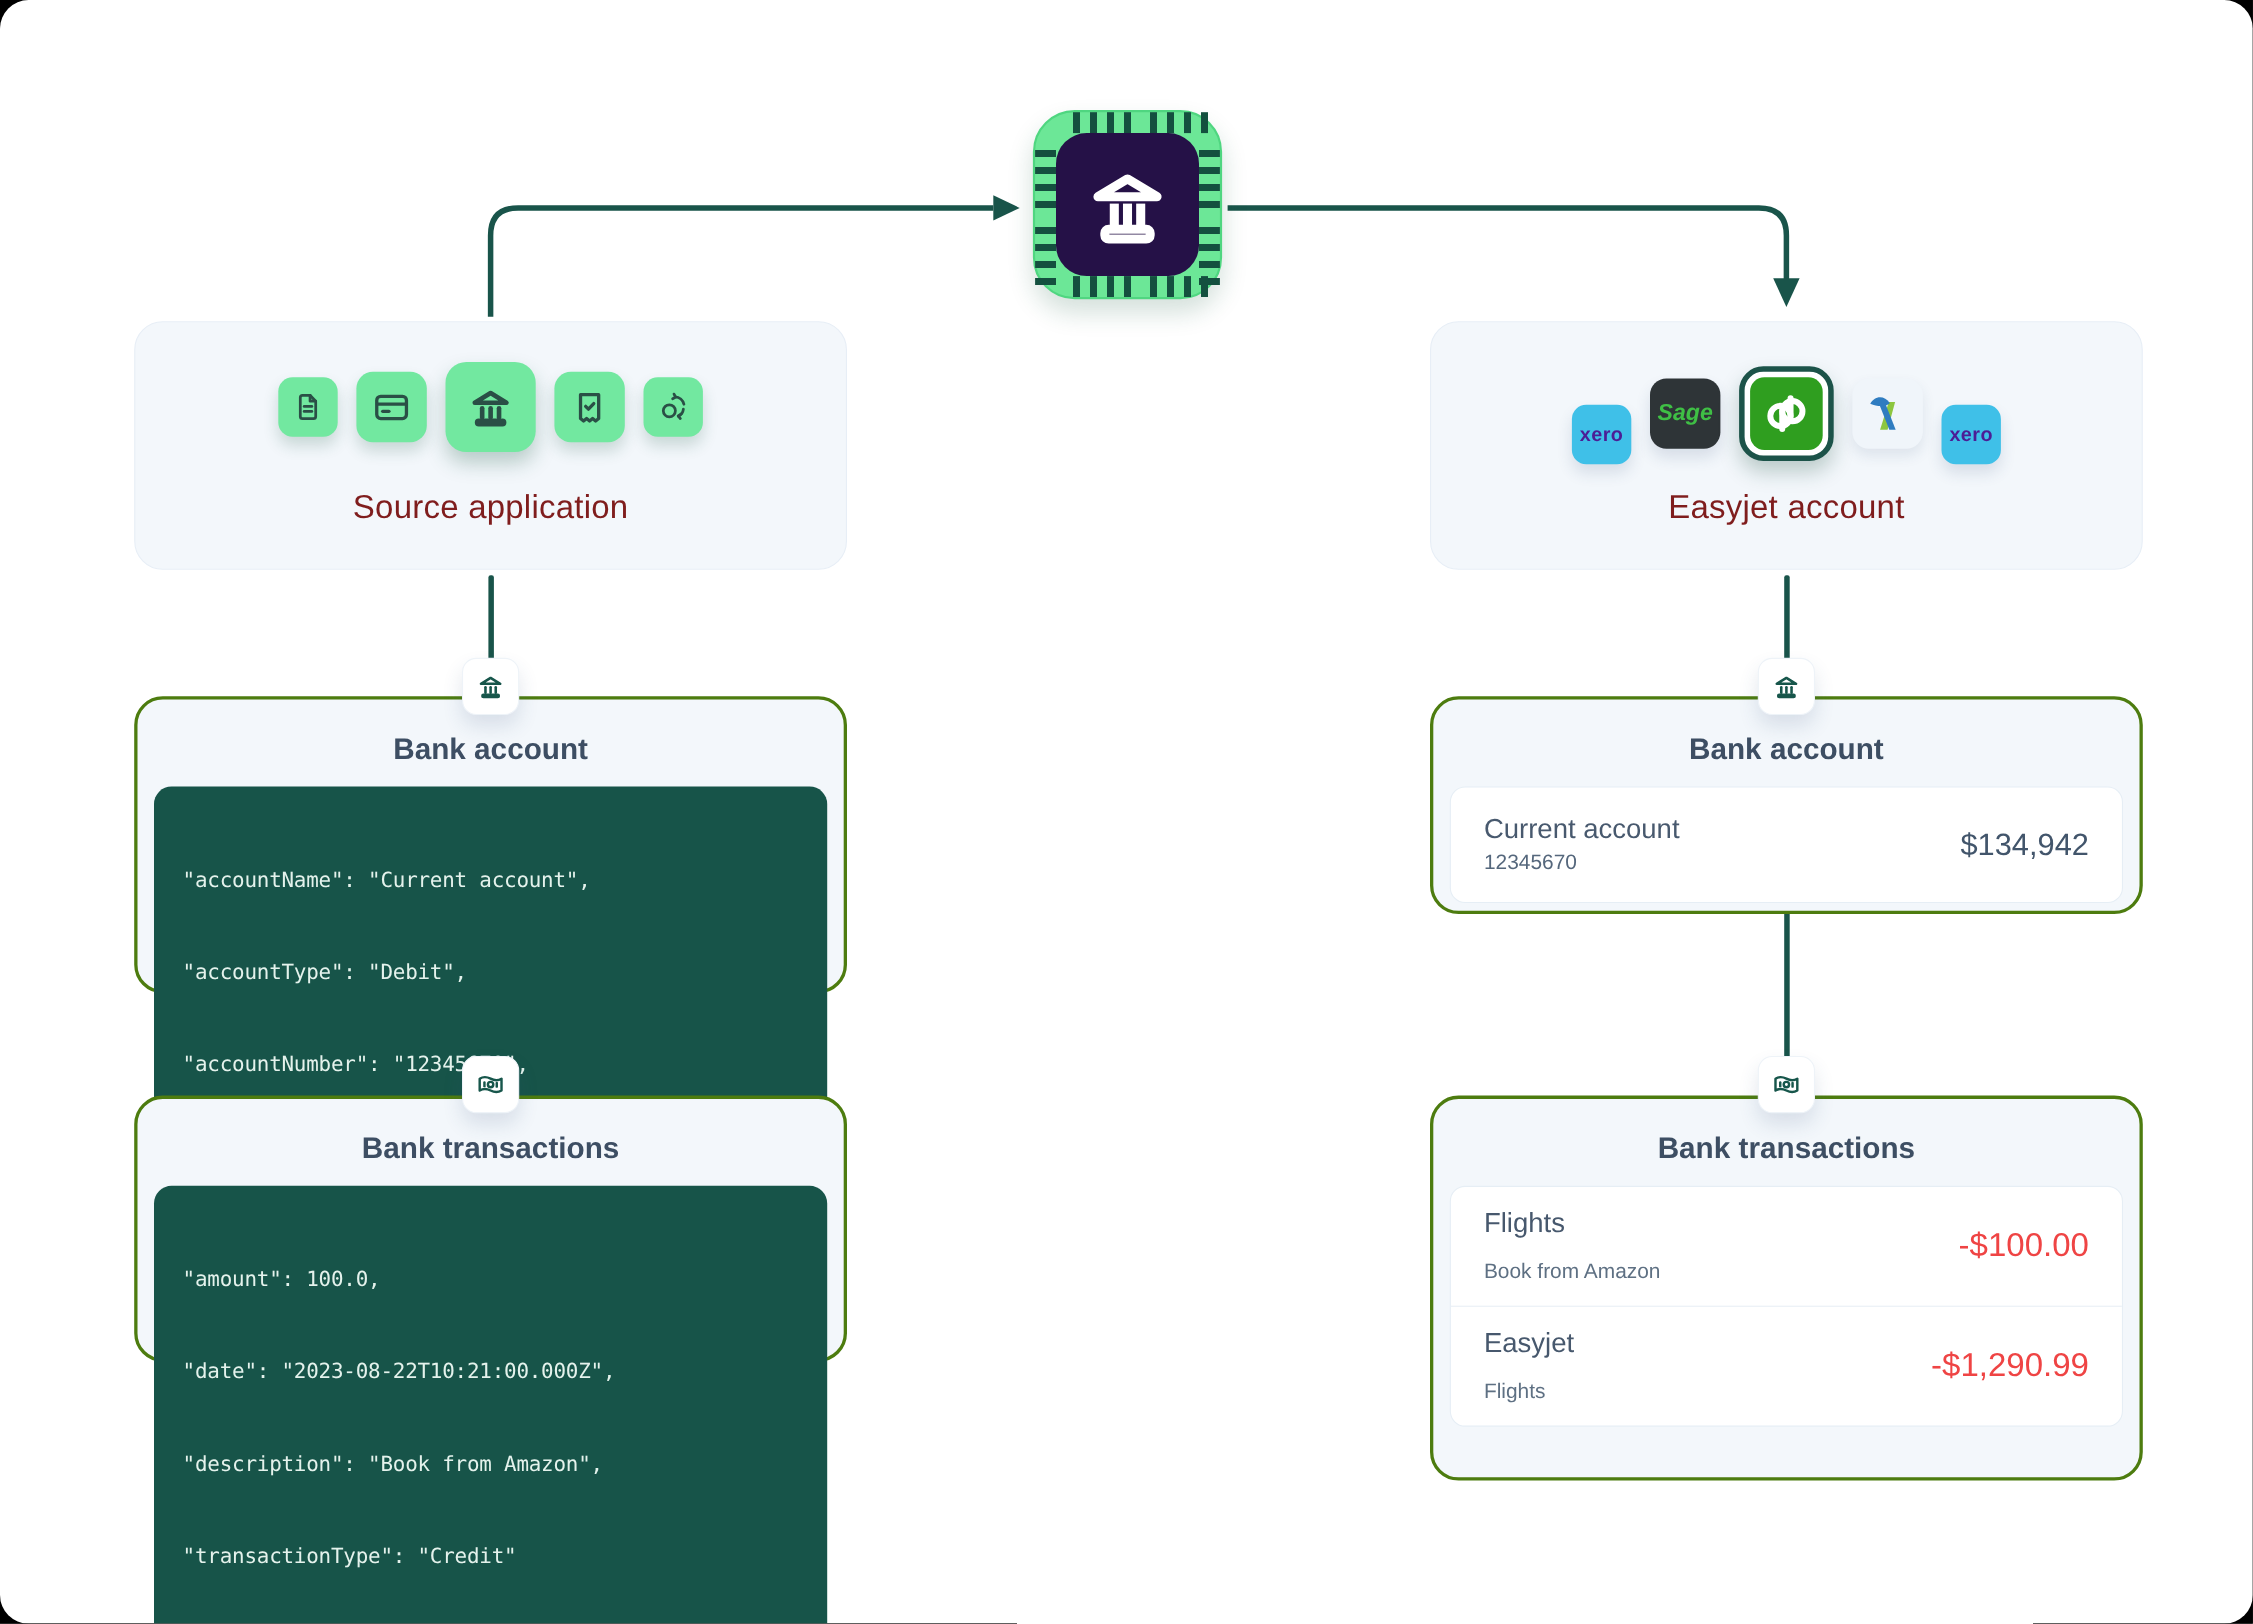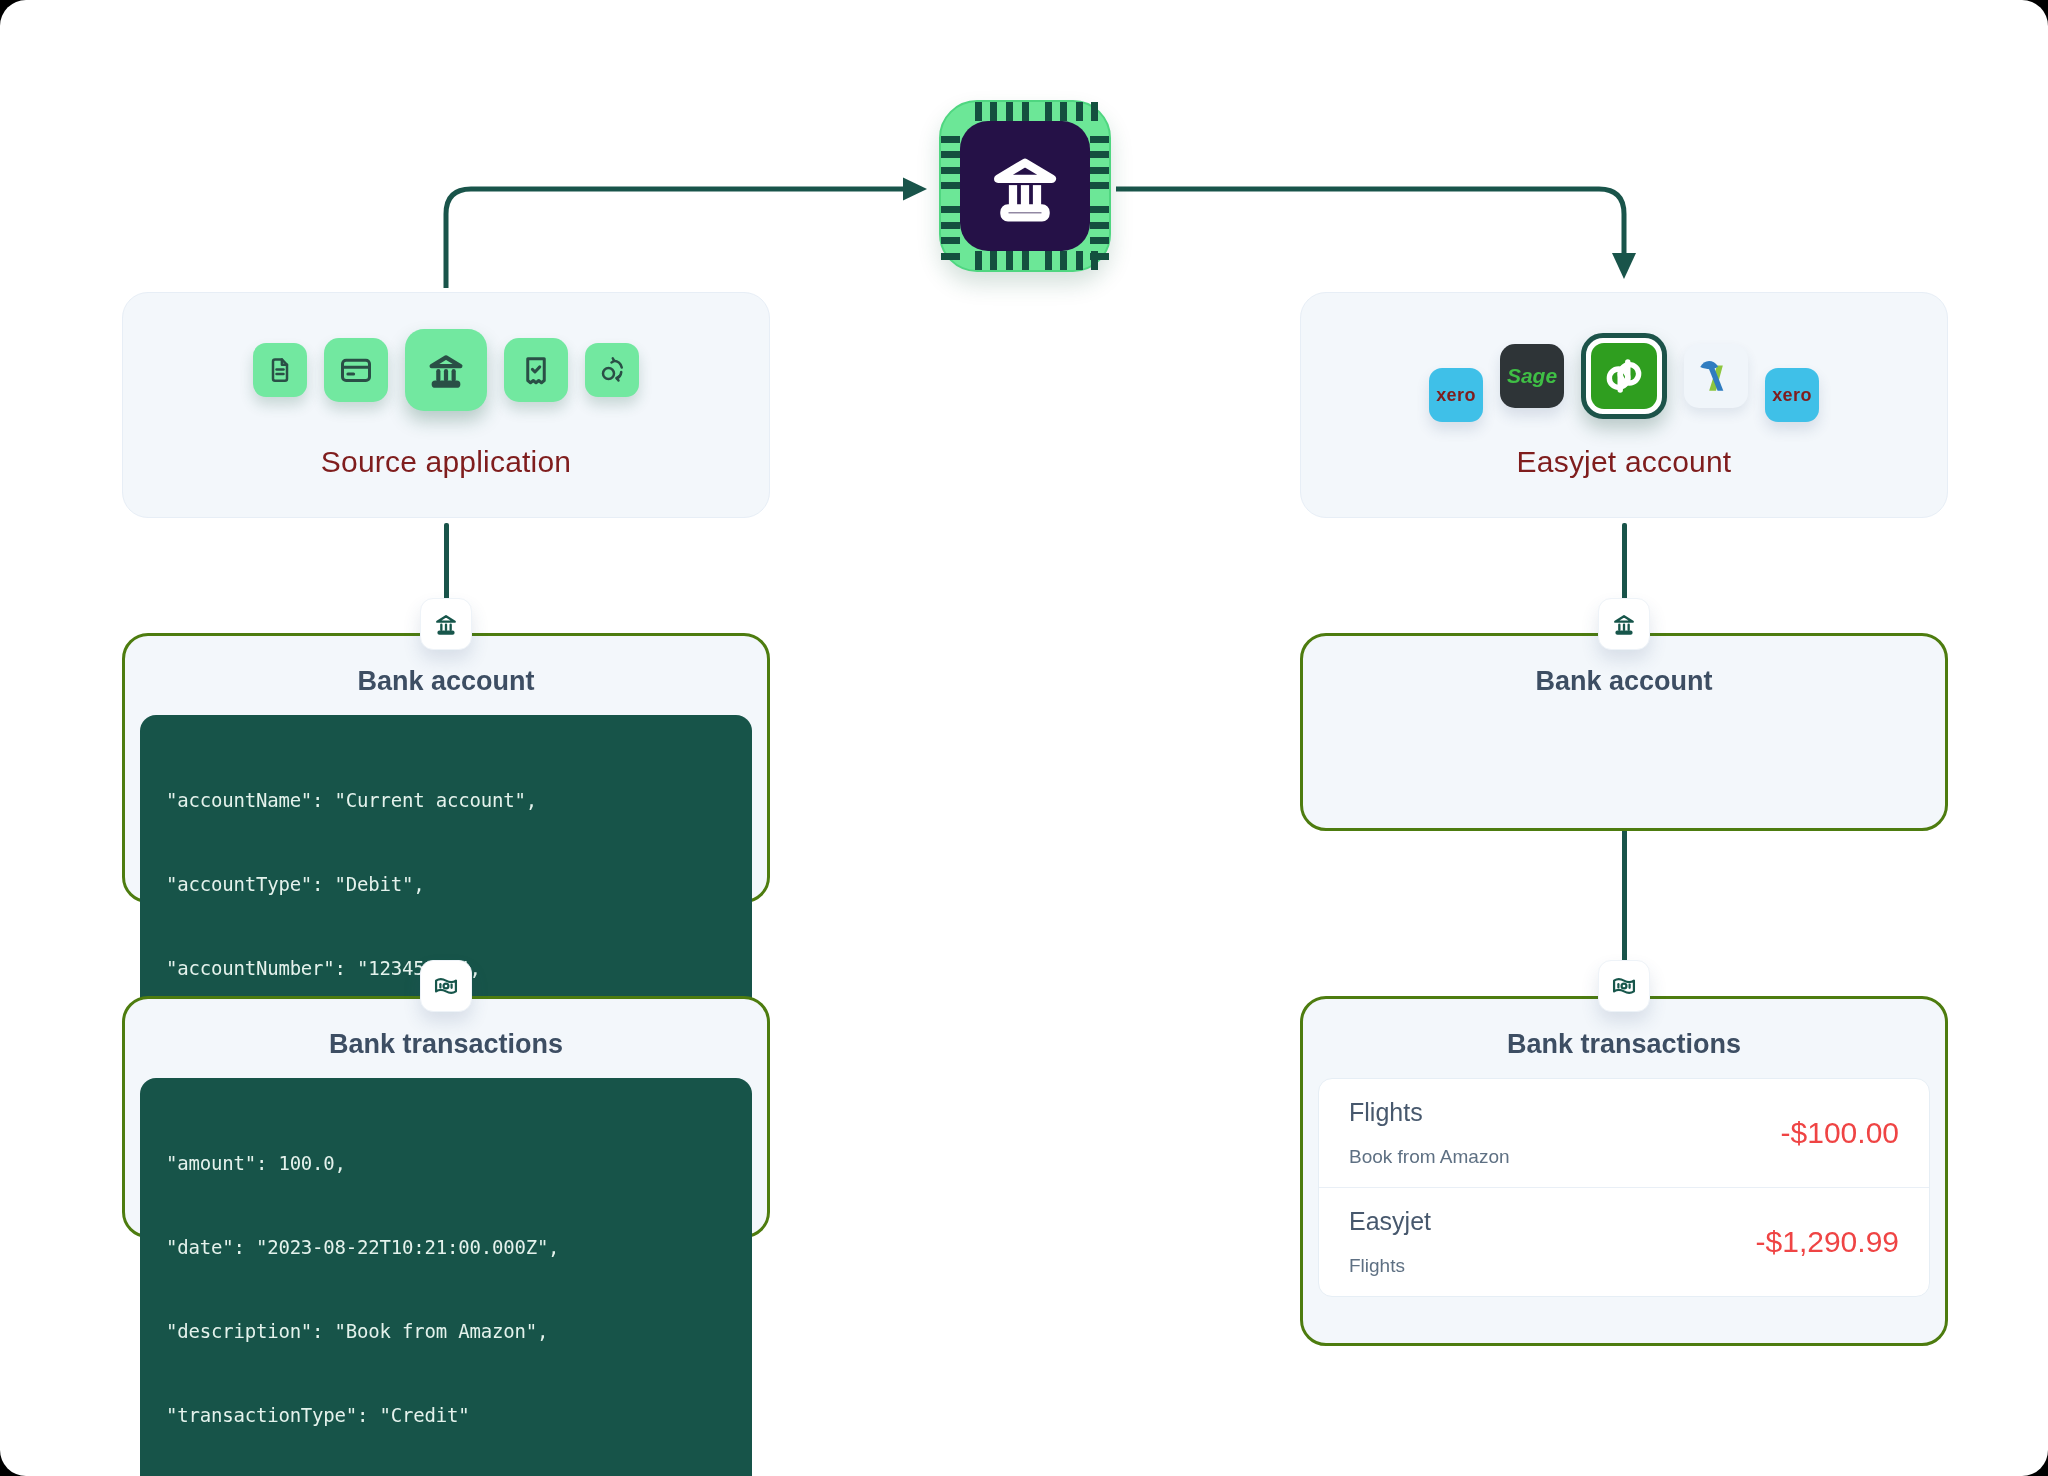--- a/index.html
+++ b/index.html
@@ -36,21 +36,21 @@
   .tile {
     background:#72e8a0; color:#2a4f46; display:flex; align-items:center; justify-content:center;
     box-shadow:0 8px 14px rgba(30,90,70,.20);
   }
   .tile.s { width:54px; height:54px; border-radius:13px; }
   .tile.m { width:64px; height:64px; border-radius:15px; }
   .tile.l { width:82px; height:82px; border-radius:19px; box-shadow:0 10px 18px rgba(30,90,70,.28); }
   .panel-title { font-size:30px; font-weight:400; color:#7f1d1d; letter-spacing:.2px; }
 
   .app { display:flex; align-items:center; justify-content:center; box-shadow:0 8px 14px rgba(40,70,110,.14); }
-  .app.xero { width:54px; height:54px; border-radius:13px; background:#3fc0e8; color:#7f1d1d;
+  .app.xero { width:54px; height:54px; border-radius:13px; background:#3fc0e8; color:#4c1d95;
               font-size:18px; font-weight:700; letter-spacing:.4px;margin-top:39px; }
   .app.sage { width:64px; height:64px; border-radius:15px; background:#2e3437; color:#3fbf45;
               font-size:21px; font-weight:700; font-style:italic; }
   .app.freeagent { width:64px; height:64px; border-radius:15px; background:#f0f5fa; box-shadow:0 6px 12px rgba(40,70,110,.10); }
   .app.qb-ring { width:86px; height:86px; border-radius:22px; background:#ffffff; border:5px solid #1c5349;
                  padding:5px; box-shadow:0 10px 18px rgba(20,70,55,.25); }
   .qb-inner { width:100%; height:100%; background:#2f9e1f; border-radius:13px;
               display:flex; align-items:center; justify-content:center; }
 
   .badge {
@@ -252,20 +252,29 @@
     <div class="code">
       <div>"amount": 100.0,</div>
       <div>"date": "2023-08-22T10:21:00.000Z",</div>
       <div>"description": "Book from Amazon",</div>
       <div>"transactionType": "Credit"</div>
     </div>
   </div>
 
   <div class="card" style="left:1300px; top:633px; height:198px;">
     <div class="card-title">Bank account</div>
+    <div class="white-card">
+      <div class="acct-row">
+        <div>
+          <div class="acct-name">Current account</div>
+          <div class="acct-num">12345670</div>
+        </div>
+        <div class="acct-bal">$134,942</div>
+      </div>
+    </div>
   </div>
 
   <div class="card" style="left:1300px; top:996px; height:350px;">
     <div class="card-title">Bank transactions</div>
     <div class="white-card">
       <div class="t-row">
         <div>
           <div class="t-name">Flights</div>
           <div class="t-desc">Book from Amazon</div>
         </div>

